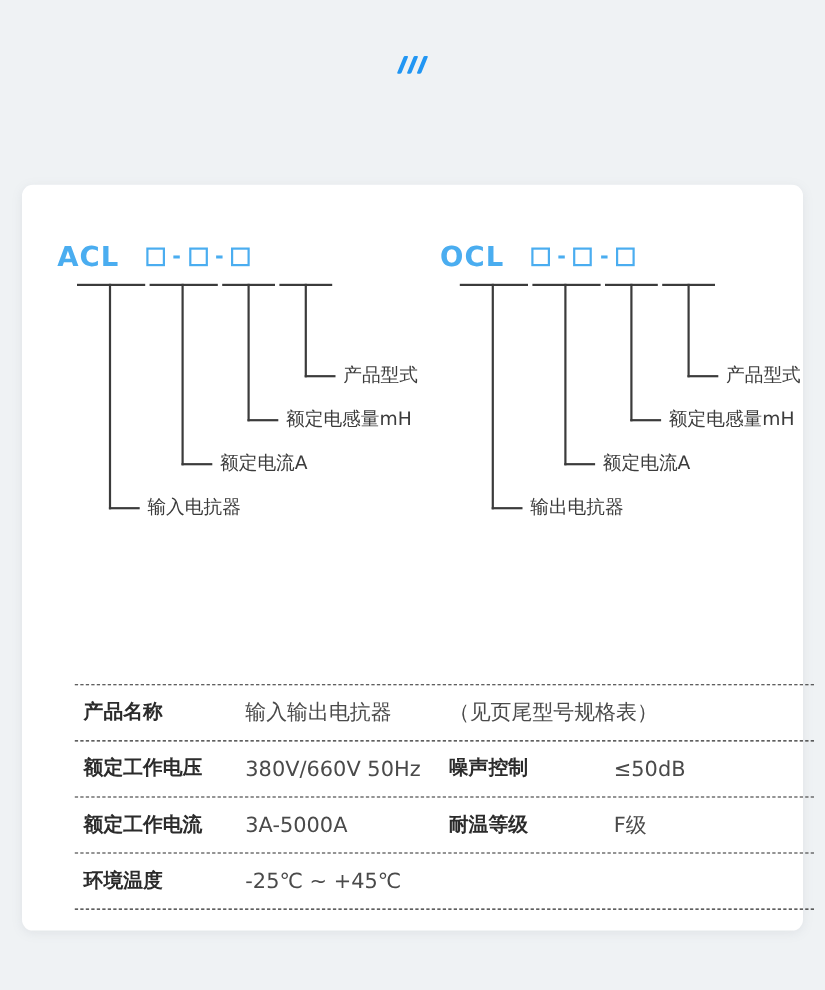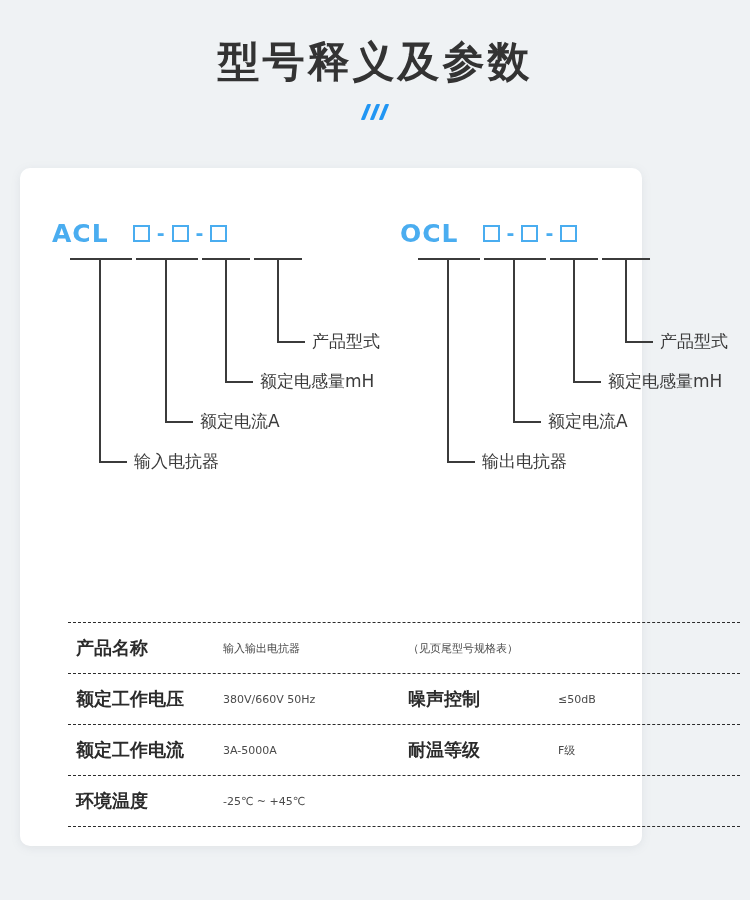--- a/index.html
+++ b/index.html
@@ -42,21 +42,21 @@
     background: #2196f3;
     transform: skewX(-22deg);
     border-radius: 1px;
   }
 
   
   .card {
     position: absolute;
     left: 20px;
     top: 168px;
-    width: 622px;
+    width: 710px;
     height: 678px;
     background: #ffffff;
     border-radius: 10px;
     box-shadow: 0 2px 10px rgba(120, 135, 150, 0.13);
     box-sizing: border-box;
   }
 
   
   .diagrams {
     position: relative;
@@ -144,34 +144,33 @@
   .spec-row:last-child {
     border-bottom: 1px dashed #2b2b2b;
   }
   .cell-label {
     font-size: 18px;
     font-weight: bold;
     color: #2b2b2b;
     line-height: 1;
   }
   .cell-value {
-    font-size: 11px;
+    font-size: 19px;
     color: #4a4a4a;
     line-height: 1;
   }
   .col-a-label { width: 155px; padding-left: 8px; box-sizing: border-box; }
   .col-a-value { width: 185px; }
   .col-b-label { width: 150px; }
   .col-b-value { flex: 1; }
 </style>
 </head>
 <body>
 
 <div class="page-header">
-  <h1 class="page-title">型号释义及参数</h1>
   <div class="slashes">
     <span class="slash"></span>
     <span class="slash"></span>
     <span class="slash"></span>
   </div>
 </div>
 
 <div class="card">
 
   <div class="diagrams">

